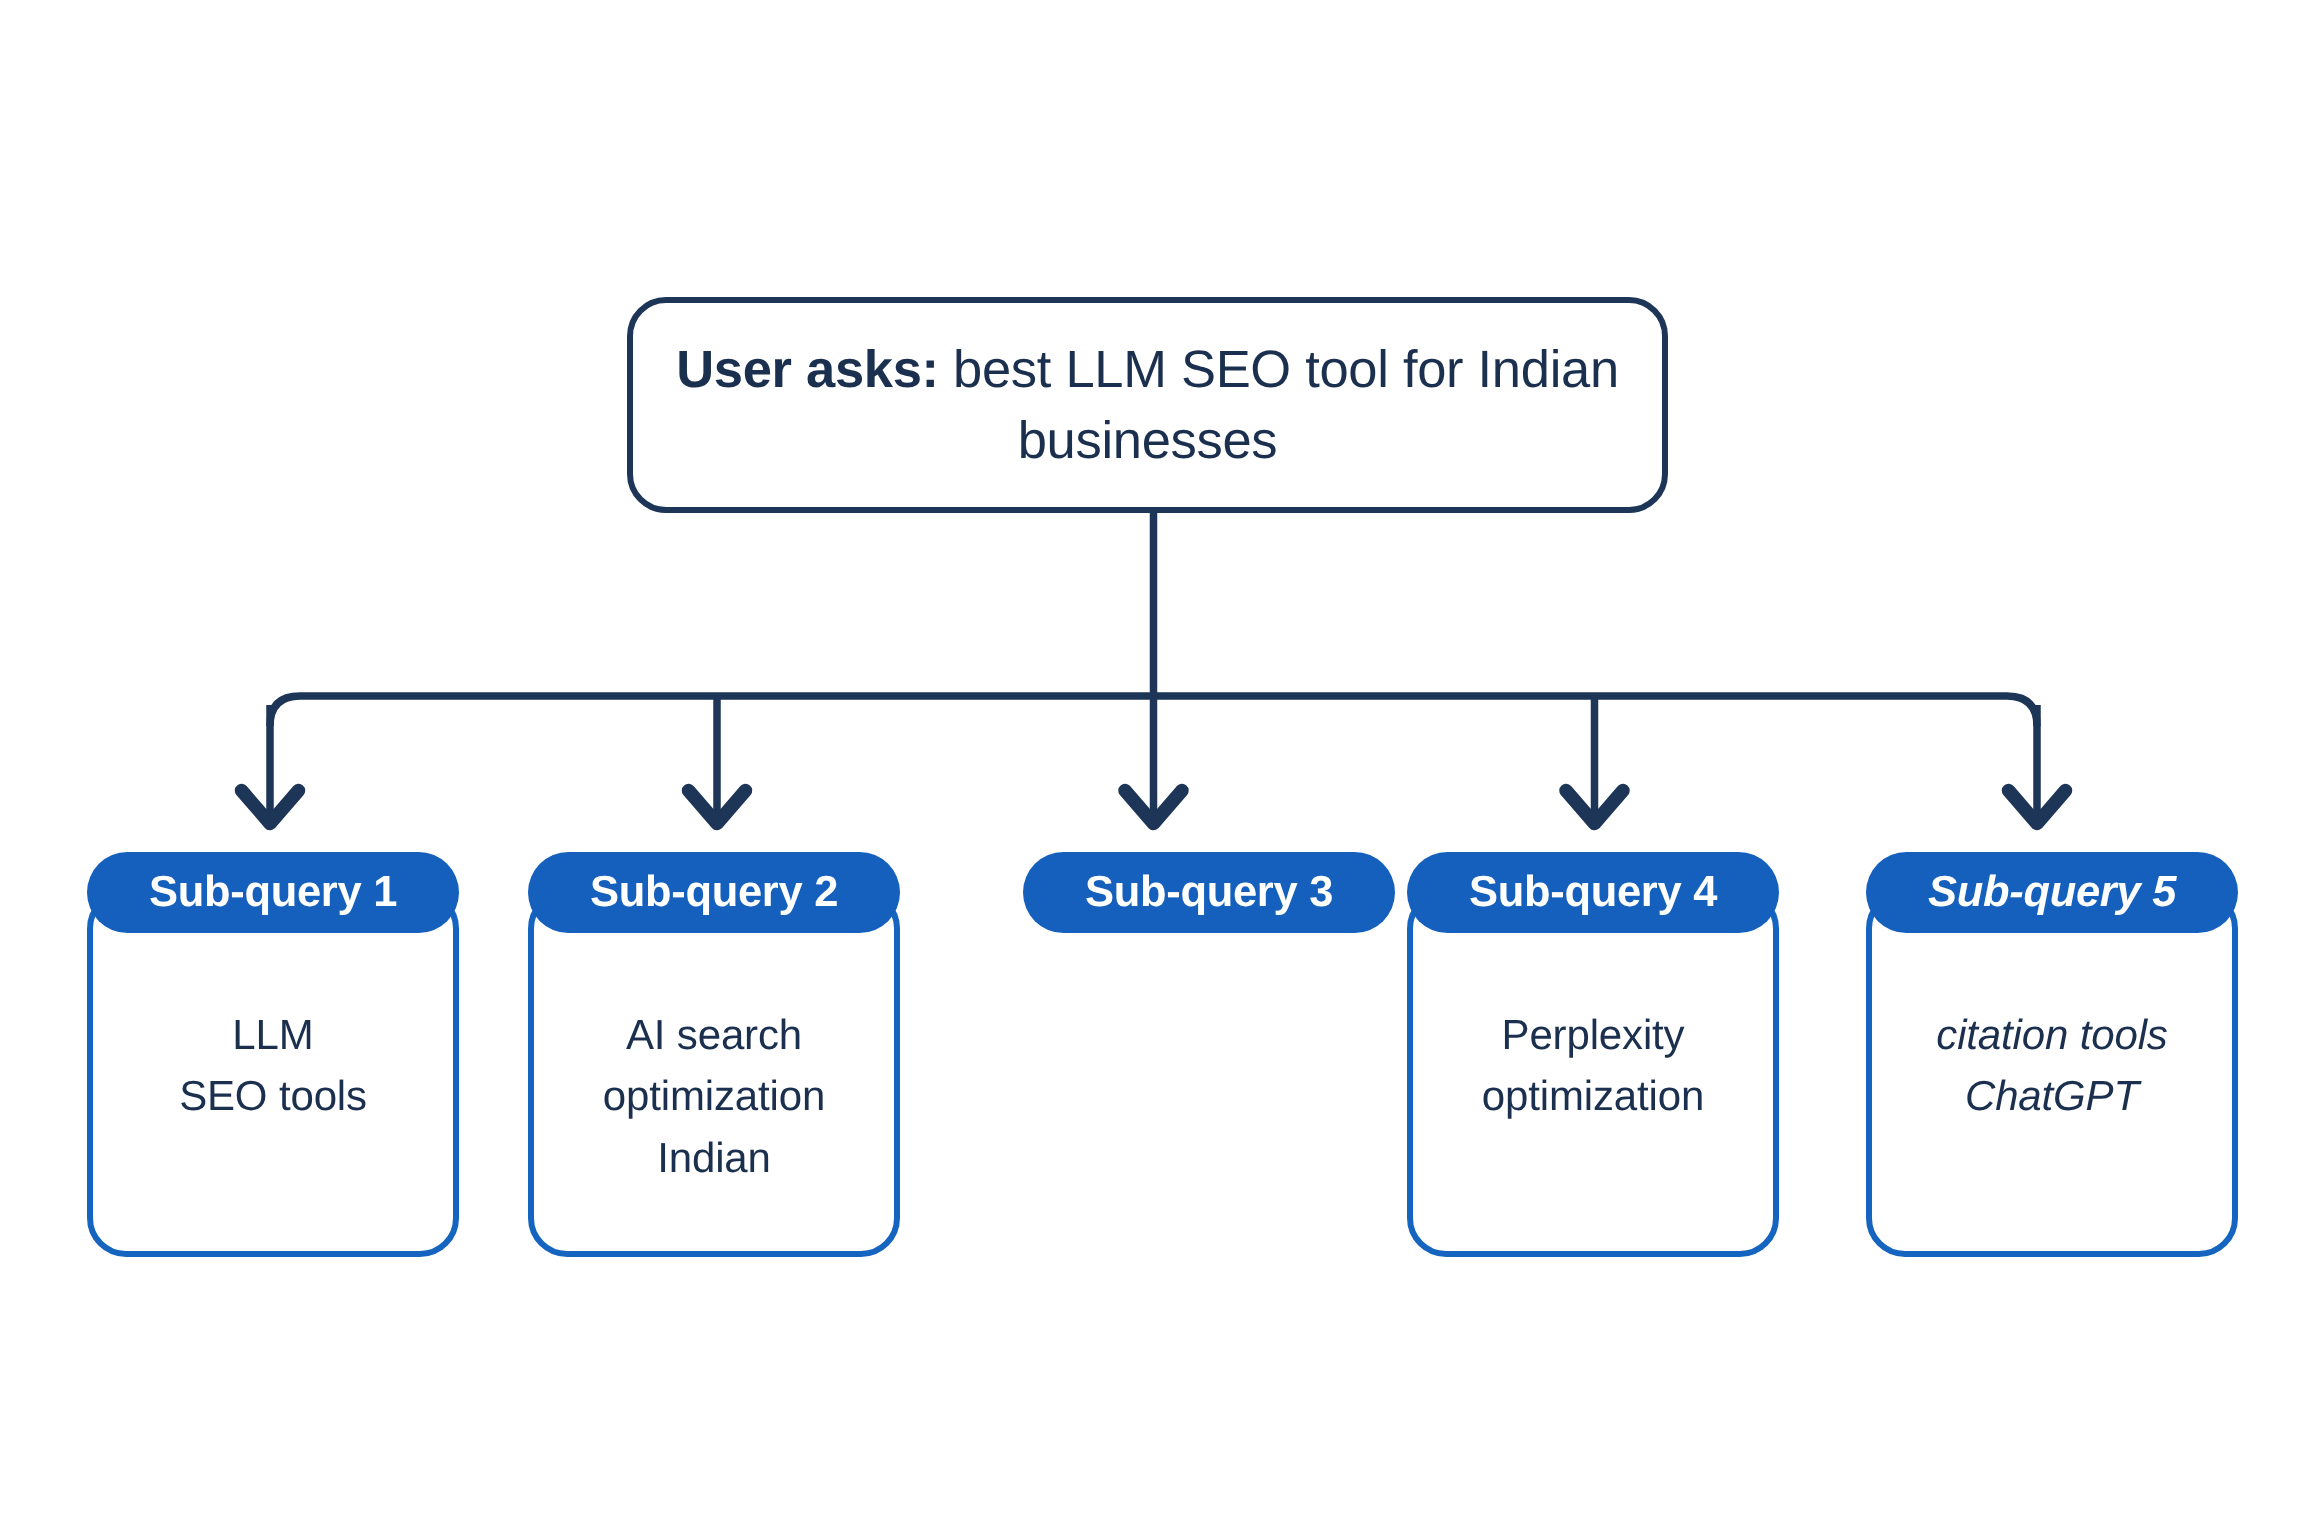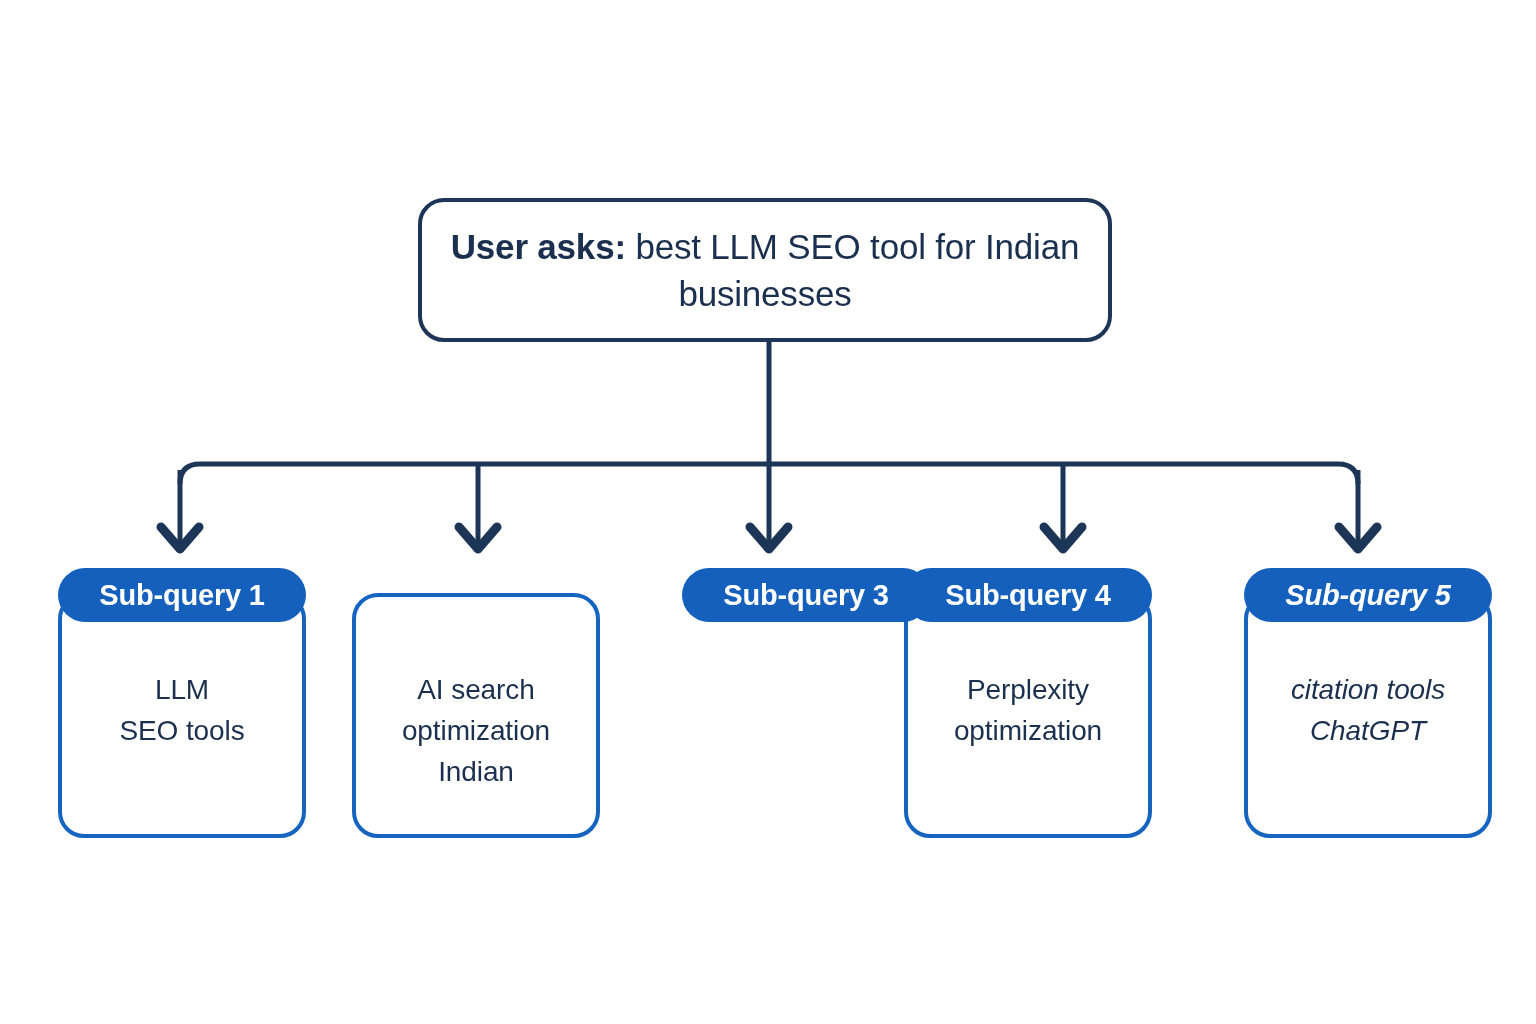--- a/index.html
+++ b/index.html
@@ -111,21 +111,21 @@
     font-size: 29px;
     font-weight: 700;
     letter-spacing: -0.2px;
     line-height: 1;
   }
 
   
   .col-0 { left: 58px; }
   .col-1 { left: 352px; }
   .col-2 { left: 682px; }
-  .col-3 { left: 904px; }
+  .col-3 { left: 938px; }
   .col-4 { left: 1244px; font-style: italic; }
 </style>
 </head>
 <body>
 
 <div id="canvas">
 
   <svg id="connectors" viewBox="0 0 1536 1024" width="1536" height="1024">
     <g fill="none" stroke="#1d3557" stroke-width="5" stroke-linecap="butt" stroke-linejoin="round">
 
@@ -169,20 +169,23 @@
 
   <div class="card col-1">
     <div class="card-body">
       <div class="card-body-text">
         <div>AI search</div>
         <div>optimization</div>
         <div>Indian</div>
       </div>
     </div>
   </div>
+  <div class="card-header col-1">
+    <span class="card-header-label">Sub-query 2</span>
+  </div>
 
   <div class="card-header col-2">
     <span class="card-header-label">Sub-query 3</span>
   </div>
 
   <div class="card col-3">
     <div class="card-body">
       <div class="card-body-text">
         <div>Perplexity</div>
         <div>optimization</div>

